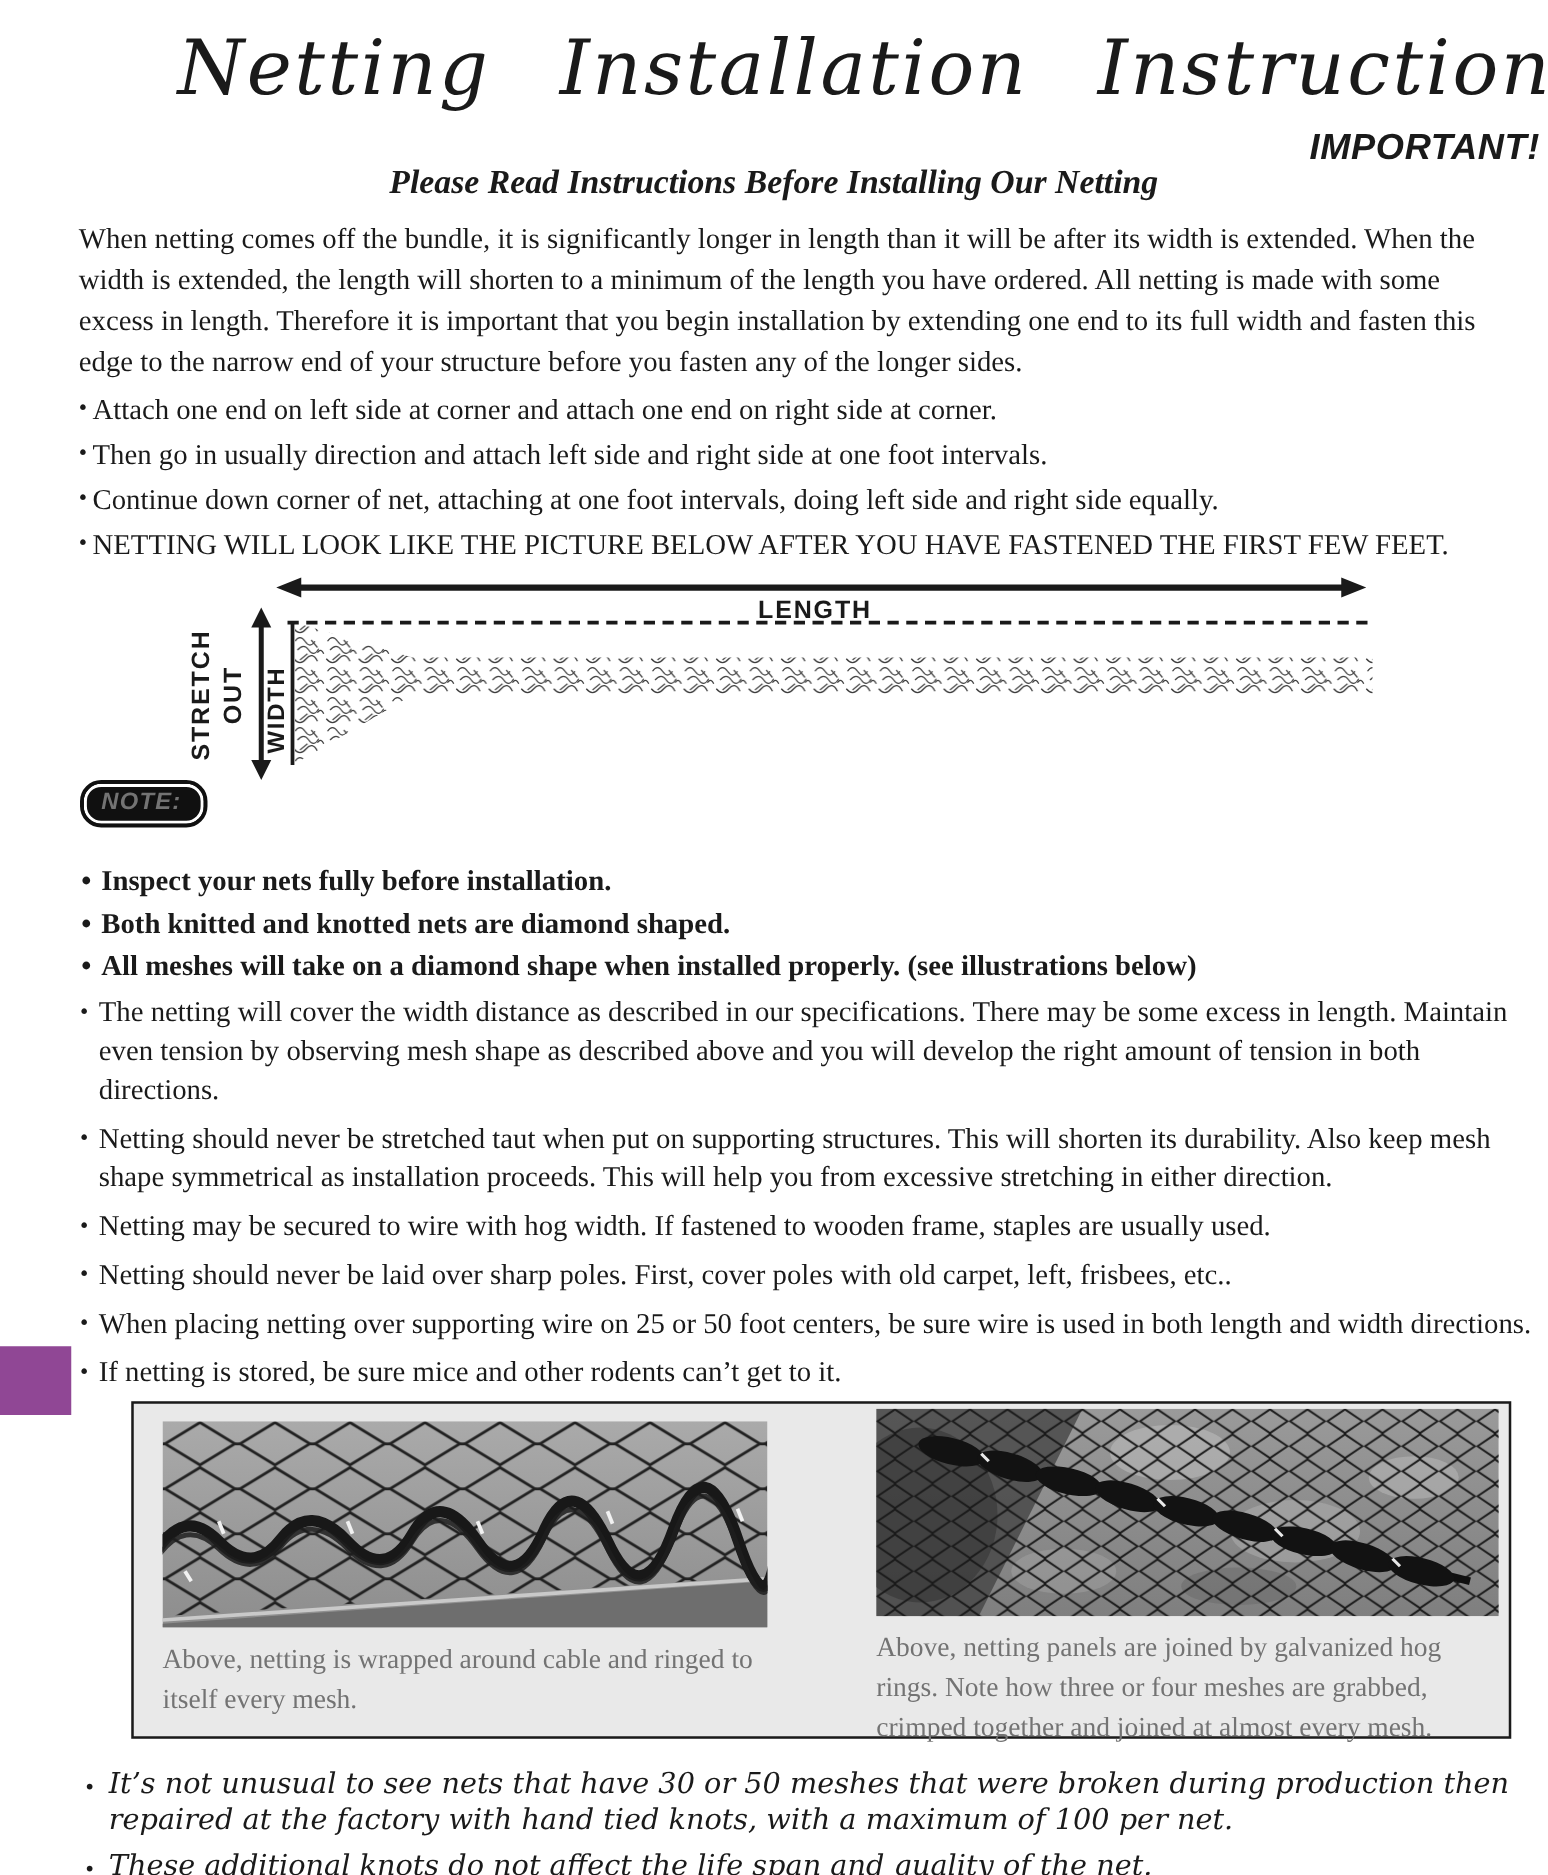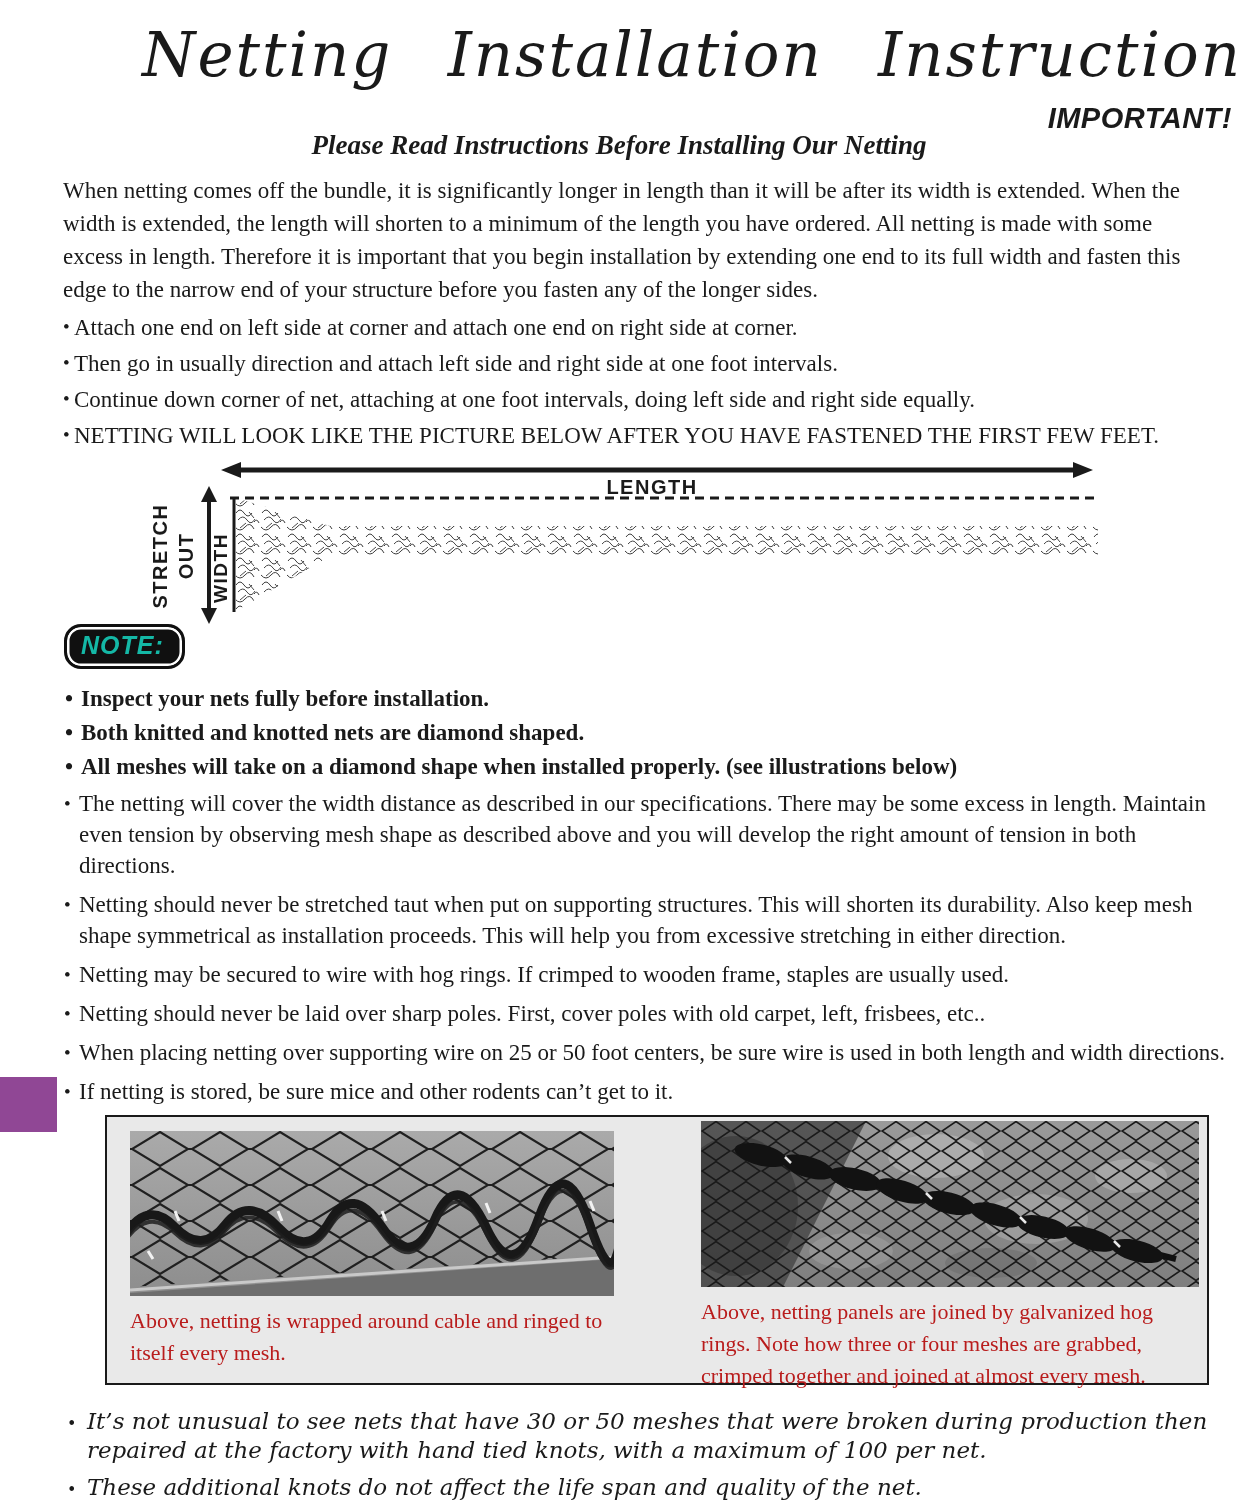--- a/index.html
+++ b/index.html
@@ -24,24 +24,24 @@
             margin-bottom:12px;}
   .steps li::before{content:"\2022";position:absolute;left:0;top:-1px;font-size:19px;}
 
   
   .diagram{position:relative;height:170px;margin-top:0;}
   .diagram svg{position:absolute;left:0;top:0;}
   .dtext{font-family:"Liberation Sans",sans-serif;font-weight:bold;
          font-size:20px;letter-spacing:1.5px;fill:#1a1a1a;}
 
   
-  .note-badge{display:inline-block;margin:-6px 0 3px 64px;background:#101010;
+  .note-badge{display:inline-block;margin:-6px 0 16px 64px;background:#101010;
               border:3px solid #101010;box-shadow:inset 0 0 0 2.5px #fff;
-              border-radius:17px;color:#14b8a6;font-family:"Liberation Sans",sans-serif;
-              font-weight:bold;font-style:italic;font-size:25px;letter-spacing:1px;
+              border-radius:17px;color:#737373;font-family:"Liberation Sans",sans-serif;
+              font-weight:bold;font-style:italic;font-size:19px;letter-spacing:1px;
               padding:4px 18px 6px 14px;}
   .note-bold{margin:14px 8px 0 63px;}
   .note-bold li{position:relative;padding-left:18px;font-size:23px;font-weight:bold;
                 line-height:26px;margin-bottom:8px;}
   .note-bold li::before{content:"\2022";position:absolute;left:2px;}
   .note-reg{margin:4px 4px 0 63px;}
   .note-reg li{position:relative;padding-left:16px;font-size:23px;line-height:31px;
                margin-bottom:8px;}
   .note-reg li::before{content:"\2022";position:absolute;left:1px;font-size:19px;}
 
@@ -49,21 +49,21 @@
   .purple-block{position:absolute;left:0;top:1077px;width:57px;height:55px;
                 background:var(--accent-purple,#904795);}
 
   
   .photo-panel{position:relative;margin:4px 0 0 105px;width:1100px;height:266px;
                background:var(--panel-bg,#e9e9e9);border:2px solid #1a1a1a;}
   .photo-fig{position:absolute;margin:0;}
   .fig-left{left:23px;top:14px;width:484px;}
   .fig-right{left:594px;top:4px;width:498px;}
   .photo-fig svg{display:block;}
-  .photo-fig figcaption{margin-top:9px;font-size:22px;line-height:32px;color:#b91c1c;}
+  .photo-fig figcaption{margin-top:9px;font-size:22px;line-height:32px;color:#737373;}
 
   
   .footer-list{margin:22px 30px 0 63px;}
   .footer-list li{position:relative;padding-left:24px;font-family:"DejaVu Serif",serif;
                   font-style:italic;font-size:23px;line-height:29px;margin-bottom:8px;}
   .footer-list li::before{content:"\2022";position:absolute;left:4px;font-size:16px;top:2px;}
 </style>
 </head>
 <body>
 
@@ -123,21 +123,21 @@
 
 <ul class="note-bold">
   <li>Inspect your nets fully before installation.</li>
   <li>Both knitted and knotted nets are diamond shaped.</li>
   <li>All meshes will take on a diamond shape when installed properly. (see illustrations below)</li>
 </ul>
 
 <ul class="note-reg">
   <li>The netting will cover the width distance as described in our specifications. There may be some excess in length. Maintain even tension by observing mesh shape as described above and you will develop the right amount of tension in both directions.</li>
   <li>Netting should never be stretched taut when put on supporting structures. This will shorten its durability. Also keep mesh shape symmetrical as installation proceeds. This will help you from excessive stretching in either direction.</li>
-  <li>Netting may be secured to wire with hog rings. If crimped to wooden frame, staples are usually used.</li>
+  <li>Netting may be secured to wire with hog width. If fastened to wooden frame, staples are usually used.</li>
   <li>Netting should never be laid over sharp poles. First, cover poles with old carpet, left, frisbees, etc..</li>
   <li>When placing netting over supporting wire on 25 or 50 foot centers, be sure wire is used in both length and width directions.</li>
   <li>If netting is stored, be sure mice and other rodents can’t get to it.</li>
 </ul>
 
 <div class="purple-block"></div>
 
 <div class="photo-panel">
   <figure class="photo-fig fig-left">
     <svg width="484" height="165" viewBox="0 0 484 165">

